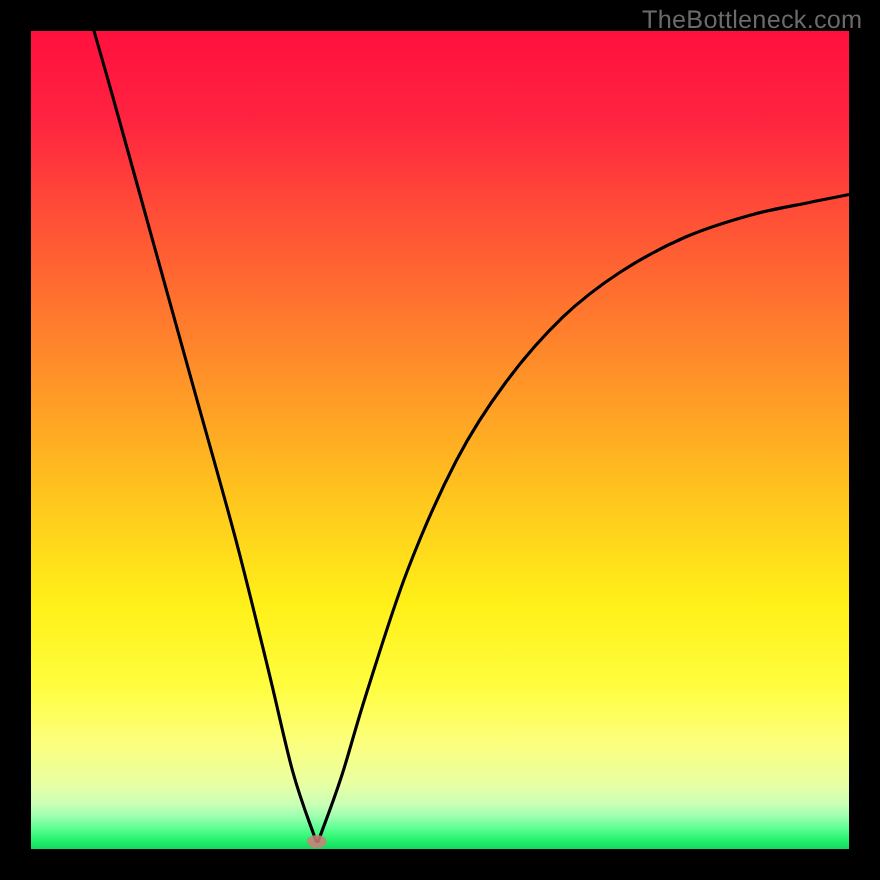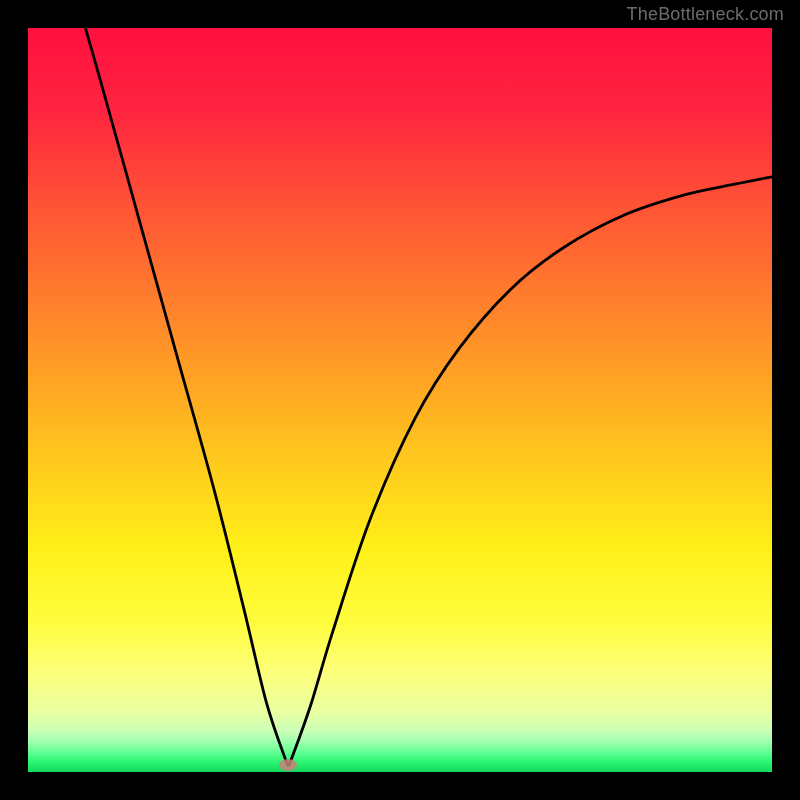--- a/index.html
+++ b/index.html
@@ -14,21 +14,21 @@
     width: 800px;
     height: 800px;
     background: #000;
     position: relative;
   }
   .watermark {
     position: absolute;
     top: 4px;
     right: 16px;
     color: #6b6b6b;
-    font-size: 18px;
+    font-size: 23px;
     font-weight: 500;
     letter-spacing: 0.2px;
     user-select: none;
   }
   .plot {
     position: absolute;
     left: 28px;
     top: 28px;
     width: 744px;
     height: 744px;

